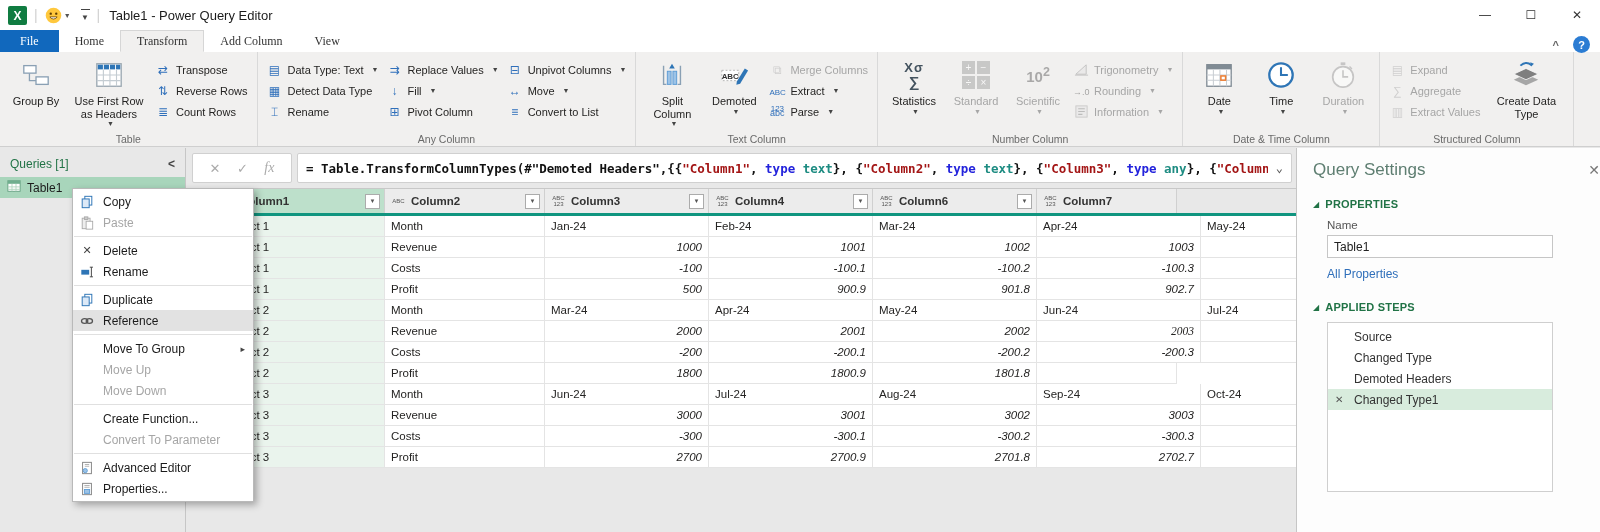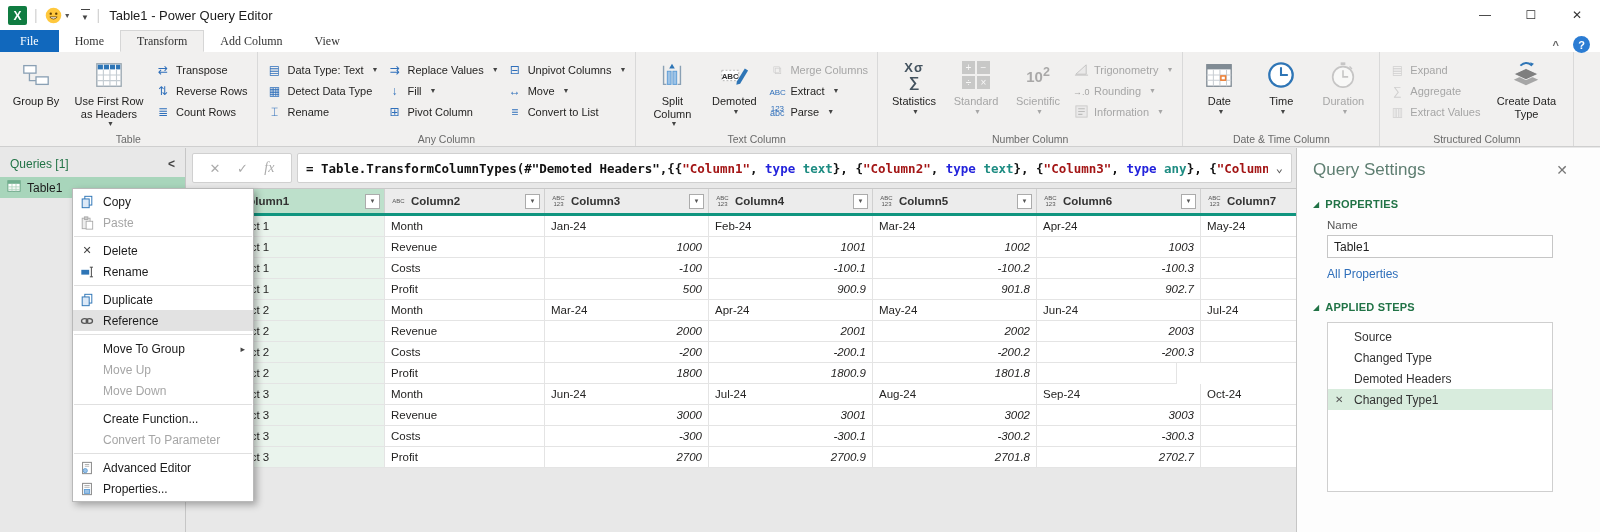--- a/index.html
+++ b/index.html
@@ -84,21 +84,21 @@
   .menu-item { display:flex; align-items:center; height:21px; padding:0 8px 0 5px; font-size:12px; gap:7px; color:#1b1b1b; }
   .menu-item.hover { background:#e2e2e2; }
   .menu-item.disabled { color:#a8a8a8; }
   .menu-icon { width:18px; flex:0 0 18px; text-align:center; color:#444; font-size:11px; }
   .menu-icon svg { width:14px; height:14px; vertical-align:middle; }
   .submenu-arrow { margin-left:auto; font-size:9px; color:#444; }
   .menu-sep { border-top:1px solid #e0e0e0; margin:3px 1px; }
 
   
   .right-panel { position:absolute; top:148px; left:1296px; width:304px; bottom:0; background:#fdfdfd; border-left:1px solid #c6c6c6; padding:12px 0 0 16px; }
-  .qs-title-row { display:flex; align-items:center; padding-right:32px; margin-bottom:18px; }
+  .qs-title-row { display:flex; align-items:center; padding-right:0; margin-bottom:18px; }
   .qs-title { font-size:17px; color:#5e7e71; font-weight:400; }
   .qs-close { margin-left:auto; color:#777; font-size:14px; }
   .qs-section-h { display:flex; align-items:center; gap:6px; color:#217346; font-weight:bold; font-size:11px; letter-spacing:.2px; margin-bottom:9px; }
   .qs-tri { font-size:8px; color:#217346; }
   .qs-body { width:240px; }
   .qs-label { font-size:11.5px; color:#555; margin:0 0 4px 14px; }
   .qs-input { width:226px; height:23px; border:1px solid #c6c6c6; padding:0 6px; font-size:12px; margin-left:14px; font-family:inherit; color:#222; }
   .qs-link { color:#2f6fba; font-size:12px; margin:9px 0 20px 14px; }
   .steps-box { border:1px solid #cfcfcf; background:#fff; margin-left:14px; width:226px; height:170px; padding:3px 0; }
   .step { height:21px; display:flex; align-items:center; padding-left:26px; font-size:12px; color:#333; position:relative; }
@@ -451,25 +451,20 @@
         <span>Column3</span>
         <span class="filter-btn">▼</span>
       </div>
       <div class="hcell" style="width: 164px; flex: 0 0 164px;">
         <span class="ticon">ABC<br>123</span>
         <span>Column4</span>
         <span class="filter-btn">▼</span>
       </div>
       <div class="hcell" style="width: 164px; flex: 0 0 164px;">
         <span class="ticon">ABC<br>123</span>
-        <span>Column5</span>
-        <span class="filter-btn">▼</span>
-      </div>
-      <div class="hcell" style="width: 164px; flex: 0 0 164px;">
-        <span class="ticon">ABC<br>123</span>
         <span>Column6</span>
         <span class="filter-btn">▼</span>
       </div>
       <div class="hcell" style="width: 140px; flex: 0 0 140px;">
         <span class="ticon">ABC<br>123</span>
         <span>Column7</span>
       </div>
     </div>
   <div id="grid-rows">
       <div class="grow">
@@ -522,21 +517,21 @@
         <div class="gcell" style="width: 164px; flex: 0 0 164px;">Jun-24</div>
         <div class="gcell" style="width: 140px; flex: 0 0 140px;">Jul-24</div>
       </div>
       <div class="grow">
         <div class="gcell gutter" style="width: 28px; flex: 0 0 28px;"></div>
         <div class="gcell c1" style="width: 171px; flex: 0 0 171px;">Product 2</div>
         <div class="gcell" style="width: 160px; flex: 0 0 160px;">Revenue</div>
         <div class="gcell num" style="width: 164px; flex: 0 0 164px;">2000</div>
         <div class="gcell num" style="width: 164px; flex: 0 0 164px;">2001</div>
         <div class="gcell num" style="width: 164px; flex: 0 0 164px;">2002</div>
-        <div class="gcell num" style="width: 164px; flex: 0 0 164px;">2003</div>
+        <div class="gcell num" style="width: 164px; flex: 0 0 164px; font-family: Liberation Serif, serif;">2003</div>
         <div class="gcell" style="width: 140px; flex: 0 0 140px;"></div>
       </div>
       <div class="grow">
         <div class="gcell gutter" style="width: 28px; flex: 0 0 28px;"></div>
         <div class="gcell c1" style="width: 171px; flex: 0 0 171px;">Product 2</div>
         <div class="gcell" style="width: 160px; flex: 0 0 160px;">Costs</div>
         <div class="gcell num" style="width: 164px; flex: 0 0 164px;">-200</div>
         <div class="gcell num" style="width: 164px; flex: 0 0 164px;">-200.1</div>
         <div class="gcell num" style="width: 164px; flex: 0 0 164px;">-200.2</div>
         <div class="gcell num" style="width: 164px; flex: 0 0 164px;">-200.3</div>

